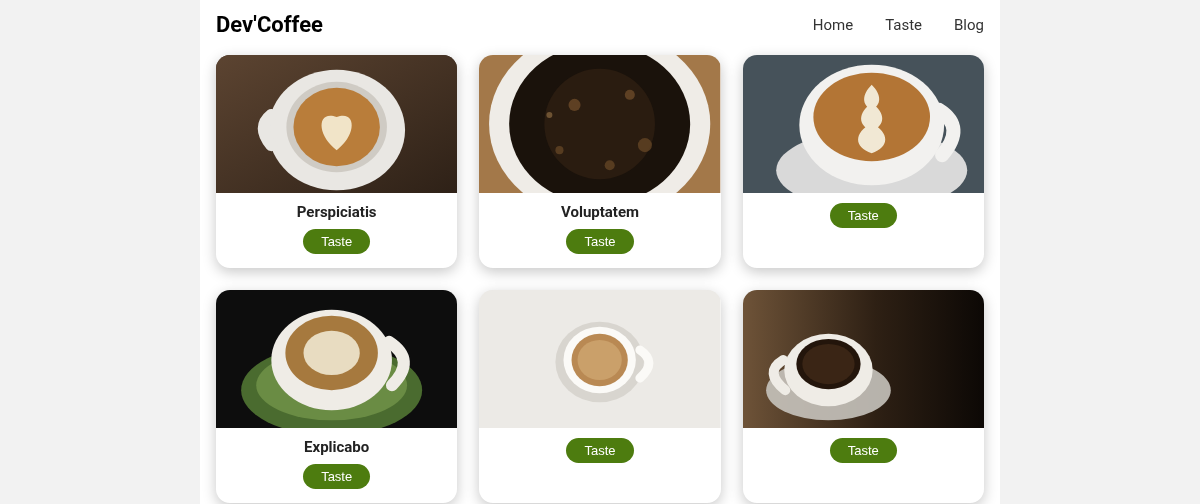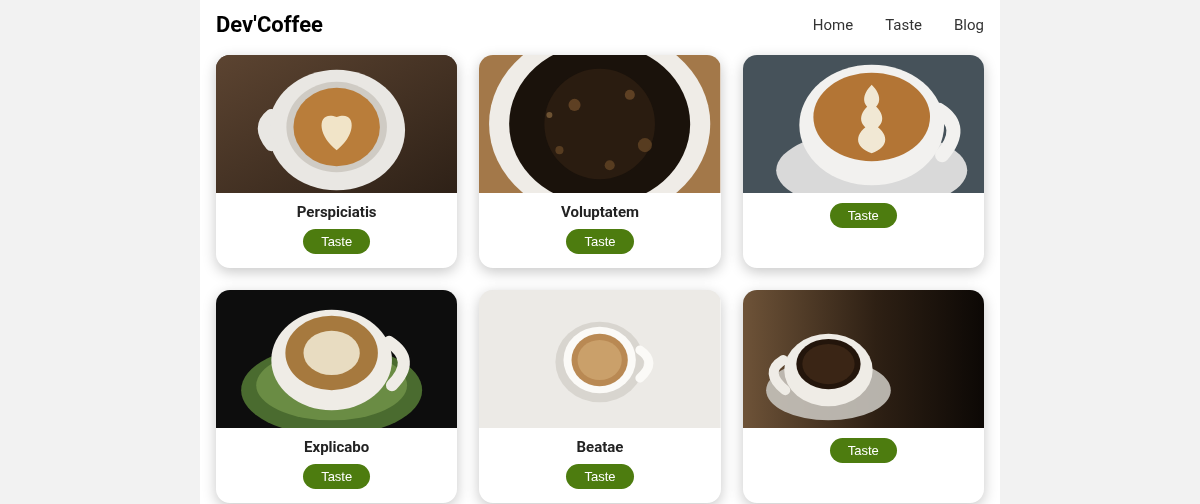--- a/index.html
+++ b/index.html
@@ -202,21 +202,20 @@
           <rect width="240" height="138" fill="#e9e8e6"></rect>
           <rect width="240" height="138" fill="#eceae6"></rect>
           <ellipse cx="120" cy="72" rx="44" ry="40" fill="#d8d5cf"></ellipse>
           <ellipse cx="120" cy="70" rx="36" ry="33" fill="#fbfaf7"></ellipse>
           <ellipse cx="120" cy="70" rx="28" ry="26" fill="#b98953"></ellipse>
           <ellipse cx="120" cy="70" rx="22" ry="20" fill="#caa06a"></ellipse>
           <path d="M160 60 Q 178 72 160 88" stroke="#fbfaf7" stroke-width="9" fill="none" stroke-linecap="round"></path>
         </svg>
       </div>
       <div class="card-body">
-        <div class="card-title">Beatae</div>
         <button class="card-button">Taste</button>
       </div>
     </div>
 
     <div class="card">
       <div class="card-image">
         <svg viewBox="0 0 240 138" preserveAspectRatio="xMidYMid slice">
           <defs>
             <linearGradient id="dark6" x1="0" y1="0" x2="1" y2="0">
               <stop offset="0" stop-color="#6e5338"></stop>

